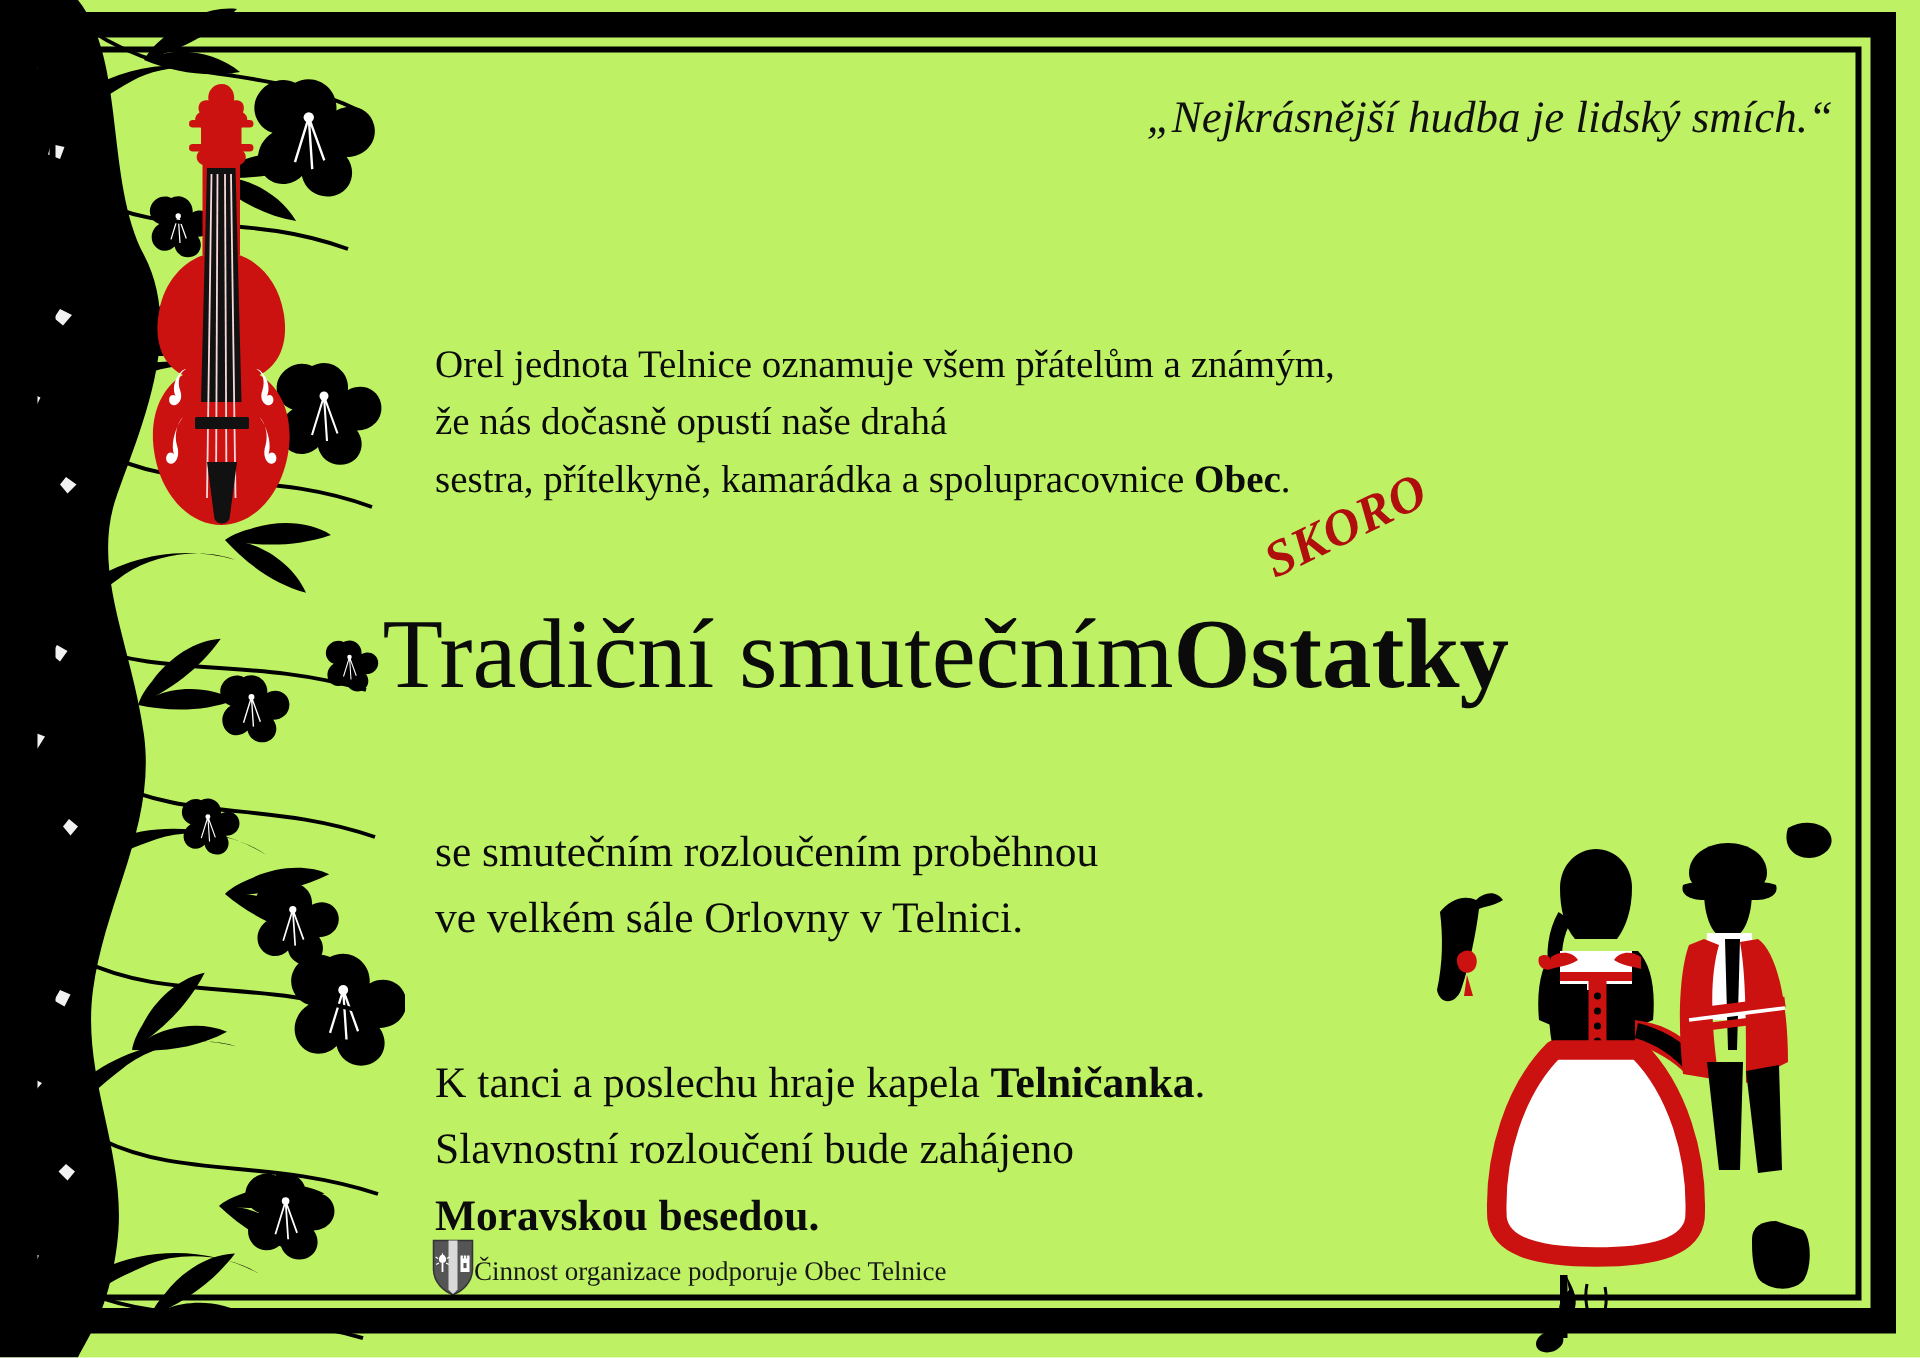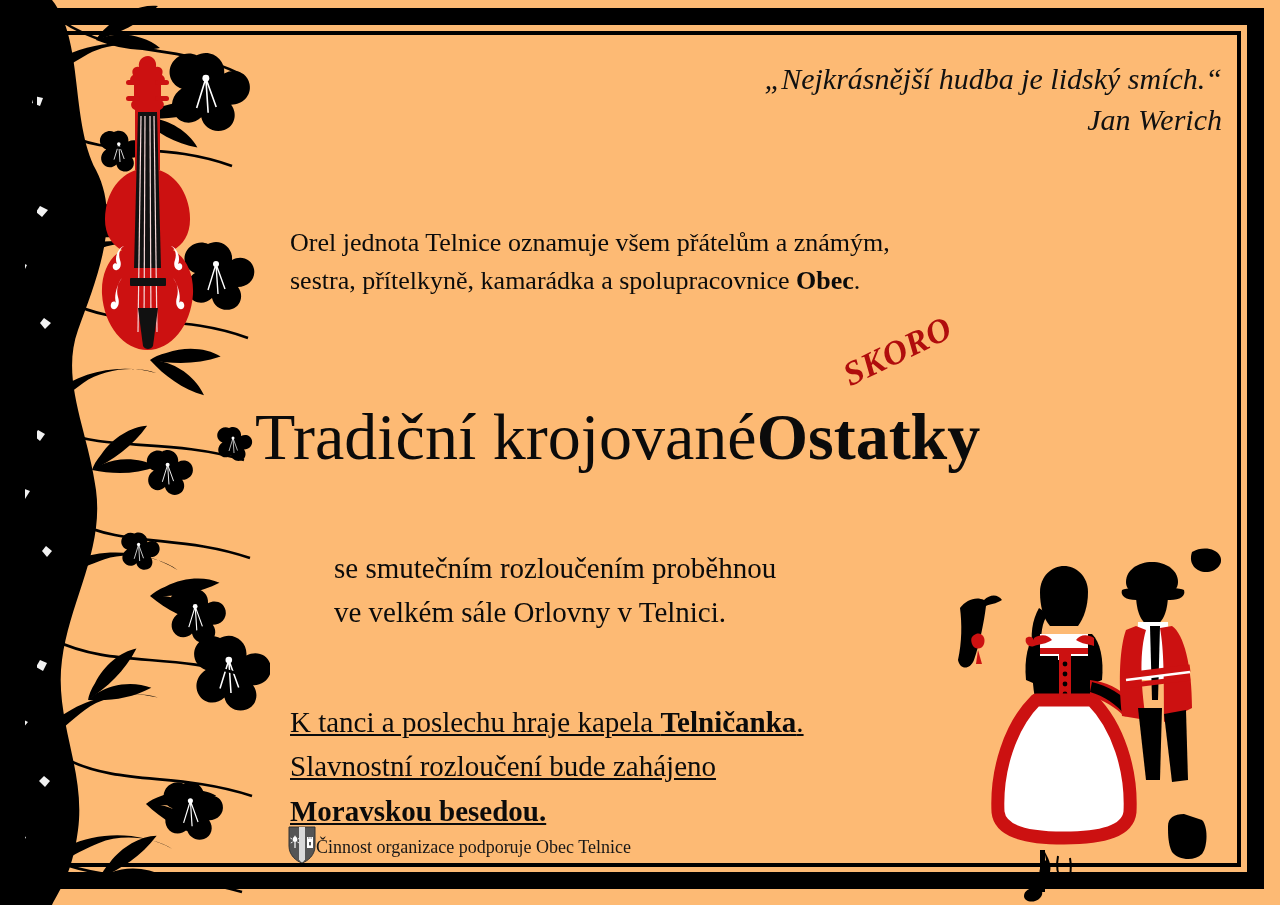--- a/index.html
+++ b/index.html
@@ -7,21 +7,21 @@
     padding: 0;
     background: #ffffff;
   }
   body {
     font-family: "Liberation Serif", "DejaVu Serif", serif;
   }
   #poster {
     position: relative;
     width: 1280px;
     height: 905px;
-    background: #fdba74;
+    background: #bef264;
     overflow: hidden;
   }
 
   
   .frame-outer {
     position: absolute;
     left: 8px; top: 8px;
     width: 1256px; height: 881px;
     border: 17px solid #000000;
     box-sizing: border-box;
@@ -103,32 +103,30 @@
   }
 
   .details {
     position: absolute;
     left: 290px;
     top: 546px;
     width: 760px;
     font-size: 29px;
     line-height: 1.53;
     color: #0b0b0b;
-    margin-left: 44px;
   }
 
   .closing {
     position: absolute;
     left: 290px;
     top: 700px;
     width: 760px;
     font-size: 29px;
     line-height: 1.53;
     color: #0b0b0b;
-    text-decoration: underline;
   }
   .closing .big-bold { font-weight: bold; }
 
   .sponsor {
     position: absolute;
     left: 288px;
     top: 826px;
     display: flex;
     align-items: center;
   }
@@ -291,30 +289,30 @@
         <path d="M83,196 C87,198 89,204 87,210 C85,215 87,219 90,220 C93,221 95,218 94,215
                  C93,213 91,213 90,214 C92,210 91,204 88,200 C86,197 84,196 83,196 Z"></path>
         <path d="M85,228 C89,232 91,240 89,247 C87,253 89,258 92,259 C95,260 97,257 96,254
                  C95,251 92,251 91,253 C93,247 91,238 87,231 Z"></path>
       </g>
     </svg>
   </div>
 
   <div class="quote">
     <div>„Nejkrásnější hudba je lidský smích.“</div>
-    <div>Jan Werich</div>
   </div>
 
   <div class="intro">
     <div>Orel jednota Telnice oznamuje všem přátelům a známým,</div>
+    <div>že nás dočasně opustí naše drahá</div>
     <div><span>sestra, přítelkyně, kamarádka a spolupracovnice </span><b>Obec</b><span>.</span></div>
   </div>
 
   <div class="headline">
-    <span class="hl-light">Tradiční krojované</span><span class="hl-bold">Ostatky</span>
+    <span class="hl-light">Tradiční smutečním</span><span class="hl-bold">Ostatky</span>
     <span class="skoro">SKORO</span>
   </div>
 
   <div class="details">
     <div>se smutečním rozloučením proběhnou</div>
     <div>ve velkém sále Orlovny v Telnici.</div>
   </div>
 
   <div class="closing">
     <div><span>K tanci a poslechu hraje kapela </span><b>Telničanka</b><span>.</span></div>

